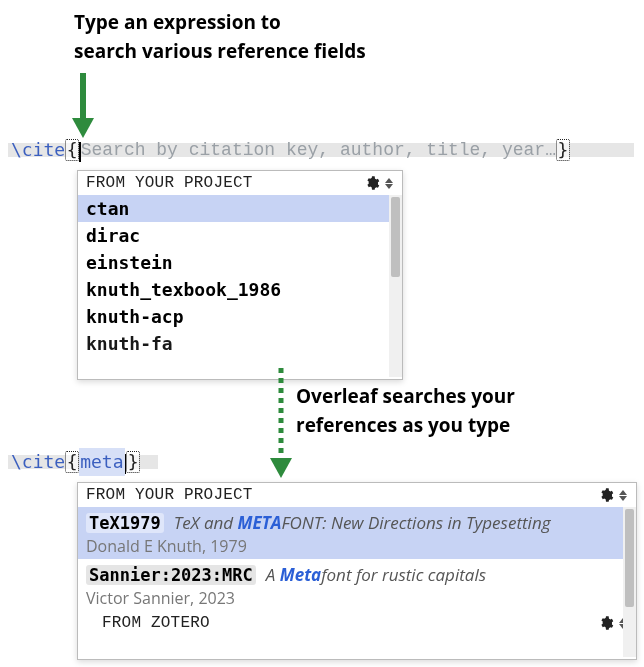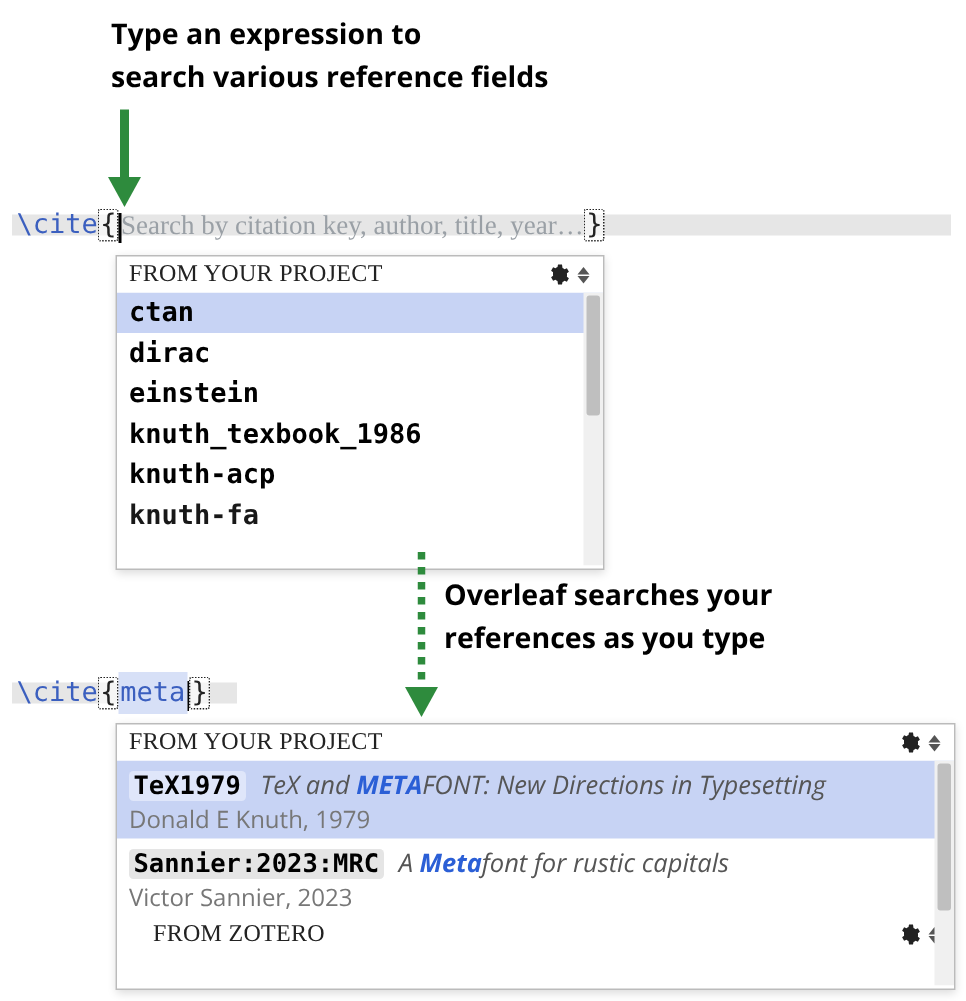--- a/index.html
+++ b/index.html
@@ -35,41 +35,41 @@
   .brace {
     display: inline-flex;
     align-items: center;
     justify-content: center;
     width: 14px; height: 22px;
     border: 1px dotted #222; border-radius: 2px;
     color: #222; background: rgba(255,255,255,0.6);
   }
   .placeholder {
     color: #9aa0a6;
-    font-family: Liberation Serif, serif;
+    font-family: Liberation Mono, monospace;
   }
   .caret {
     display: inline-block; width: 1.5px; height: 20px;
     background: #000; transform: translateY(2px);
   }
   .typed {
     color: #3b5fbf; font-family: "Menlo","Consolas","DejaVu Sans Mono",monospace;
     background: #d7e0f7;
     padding: 0 1px;
   }
   .dropdown {
     position: absolute;
     background: #fff;
     border: 1px solid #bbb;
     box-shadow: 0 2px 6px rgba(0,0,0,0.15);
   }
   .dd-header {
     font-size: 16px; color: #222; padding: 3px 8px 3px 8px;
     display: flex; align-items: center;
-    font-family: Liberation Serif, serif;
+    font-family: Liberation Mono, monospace;
     letter-spacing: 0.2px;
   }
   .dd-header .spacer { flex: 1; }
   .gear { width:16px; height:16px; display:inline-block; margin-right:4px; }
   .spinner { width:10px; display:inline-flex; flex-direction:column; gap:0; align-items:center; }
   .spinner .tri { width:0;height:0;border-left:4px solid transparent;border-right:4px solid transparent; }
   .spinner .up { border-bottom:5px solid #555; margin-bottom:1px;}
   .spinner .down { border-top:5px solid #555; }
   .dd-body {
     position: relative;

